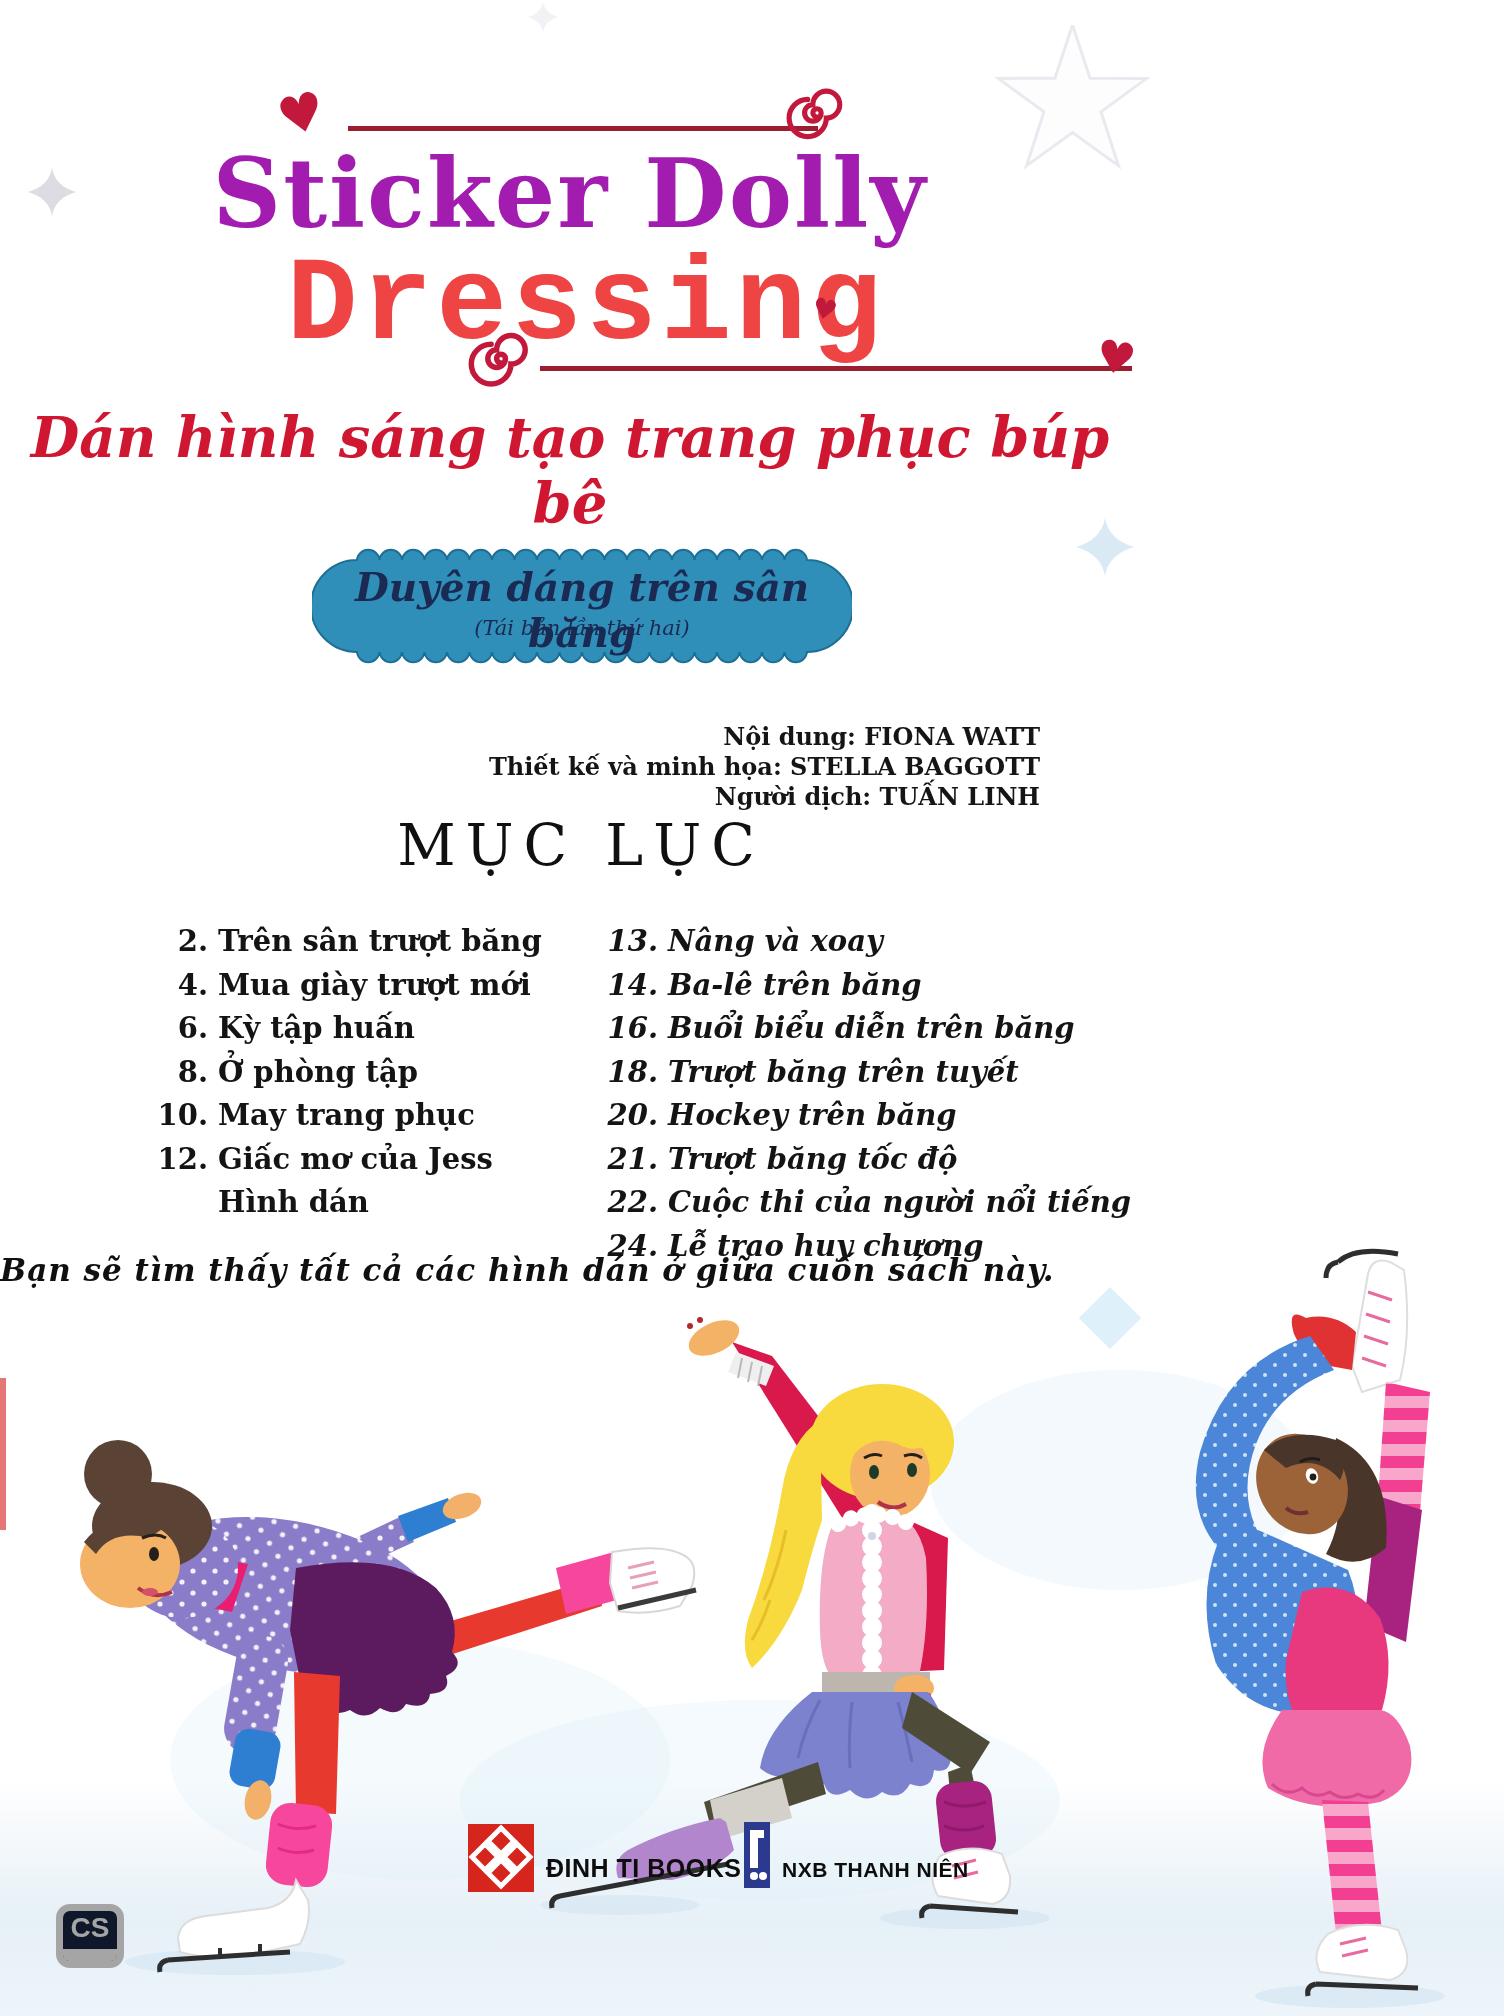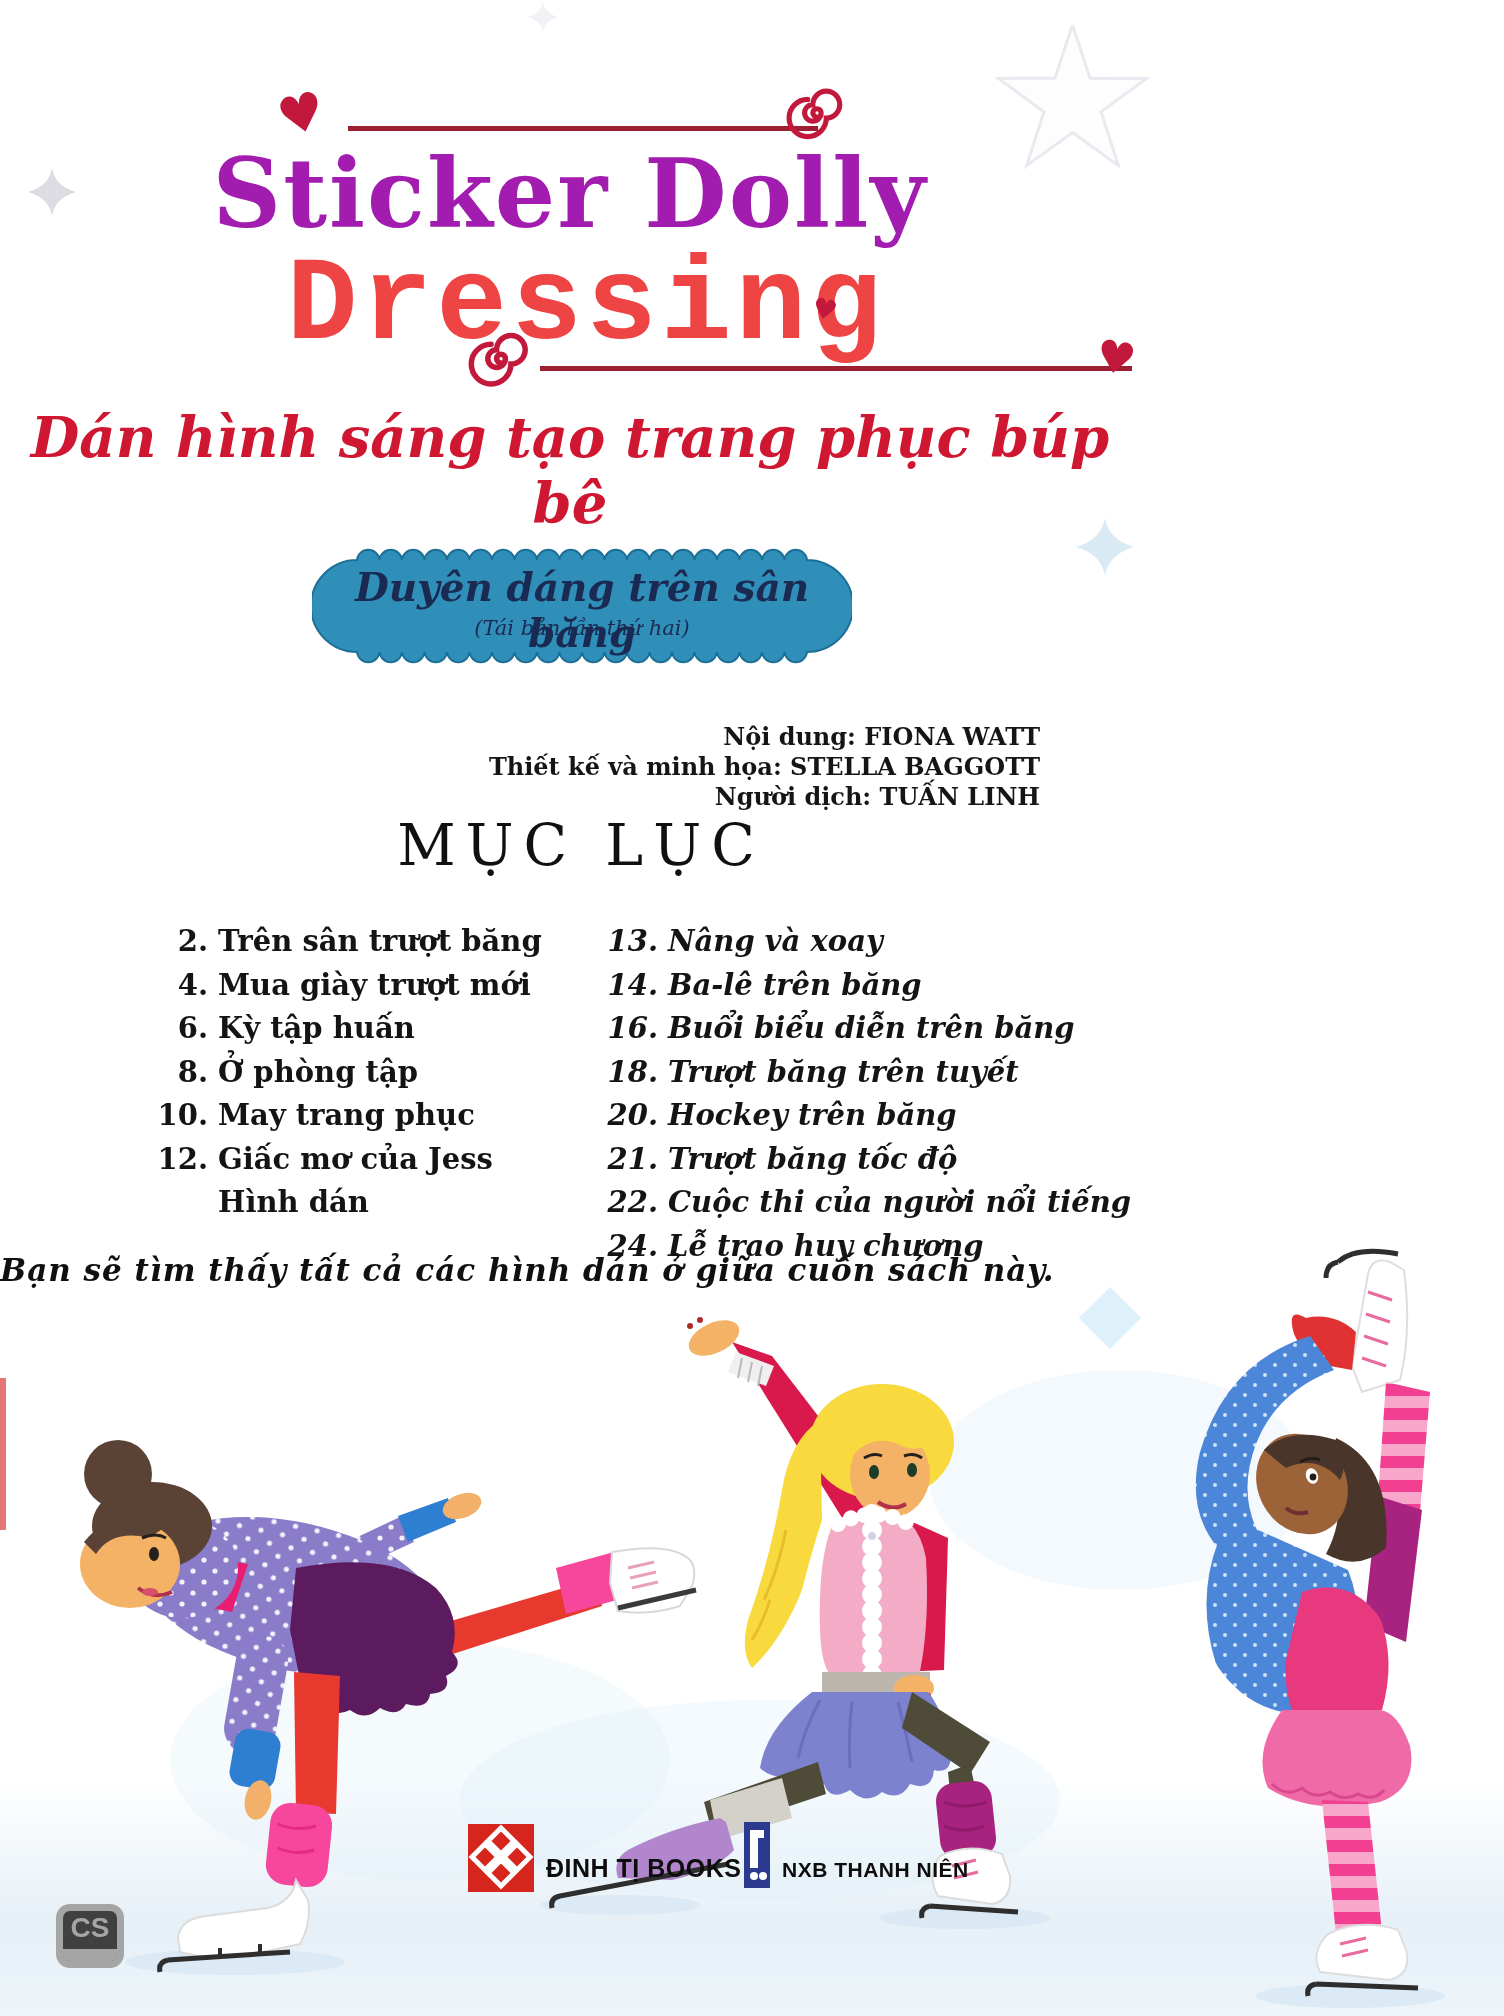--- a/index.html
+++ b/index.html
@@ -50,21 +50,21 @@
   .skater{position:absolute;}
   
   .pub-red{position:absolute;left:468px;top:1824px;width:66px;height:68px;background:#d6251c;}
   .pub-dinh-ti{position:absolute;left:546px;top:1854px;font-family:"Liberation Sans",sans-serif;
                font-weight:bold;font-size:25px;letter-spacing:.5px;color:#0d0d0d;}
   .pub-navy{position:absolute;left:744px;top:1822px;width:26px;height:66px;background:#2b3a8e;}
   .pub-nxb{position:absolute;left:782px;top:1858px;font-family:"Liberation Sans",sans-serif;
            font-weight:bold;font-size:21px;letter-spacing:.5px;color:#0d0d0d;}
   
   .cs-icon{position:absolute;left:56px;top:1904px;width:54px;height:50px;
-           border:7px solid #a5a5a5;border-radius:14px;background:#404040;}
+           border:7px solid #a5a5a5;border-radius:14px;background:#0f172a;}
   .cs-icon .cs-txt{position:absolute;top:1px;left:0;width:100%;text-align:center;
            font-family:"Liberation Sans",sans-serif;font-weight:bold;font-size:28px;color:#a5a5a5;}
   .cs-icon .cs-bar{position:absolute;bottom:0;left:0;width:100%;height:12px;background:#a5a5a5;
            border-radius:0 0 6px 6px;}
   .cs-text{position:absolute;left:140px;top:1908px;font-family:"Liberation Sans",sans-serif;
            font-size:45px;color:#ababab;letter-spacing:1px;}
 </style>
 </head>
 <body>
 

